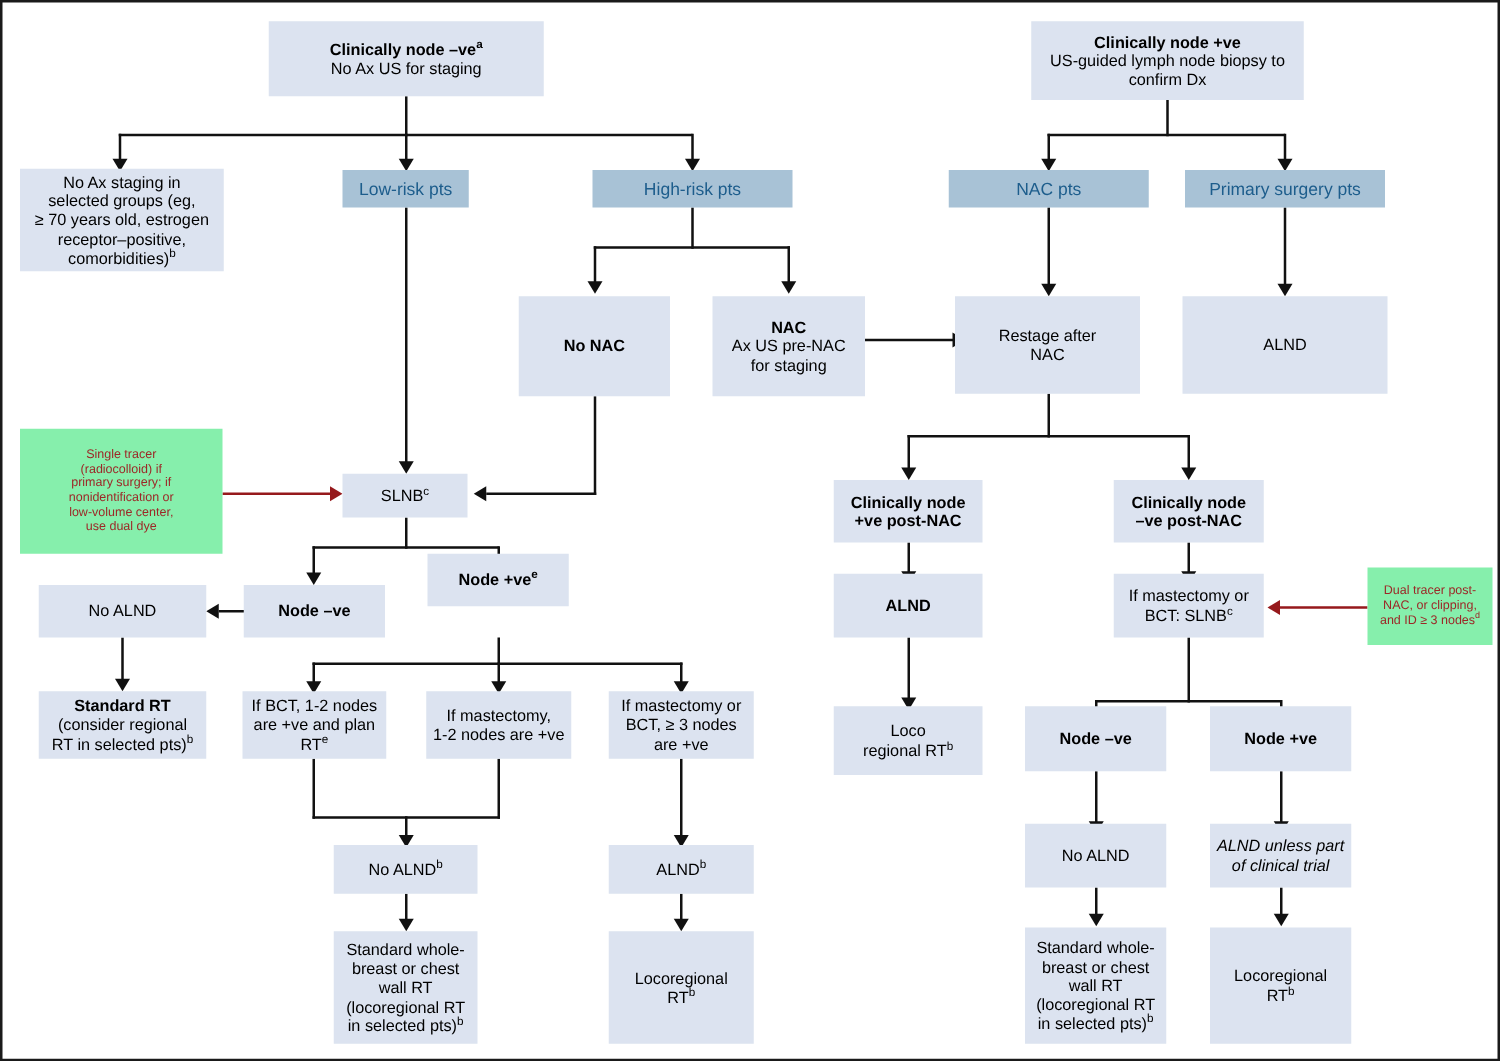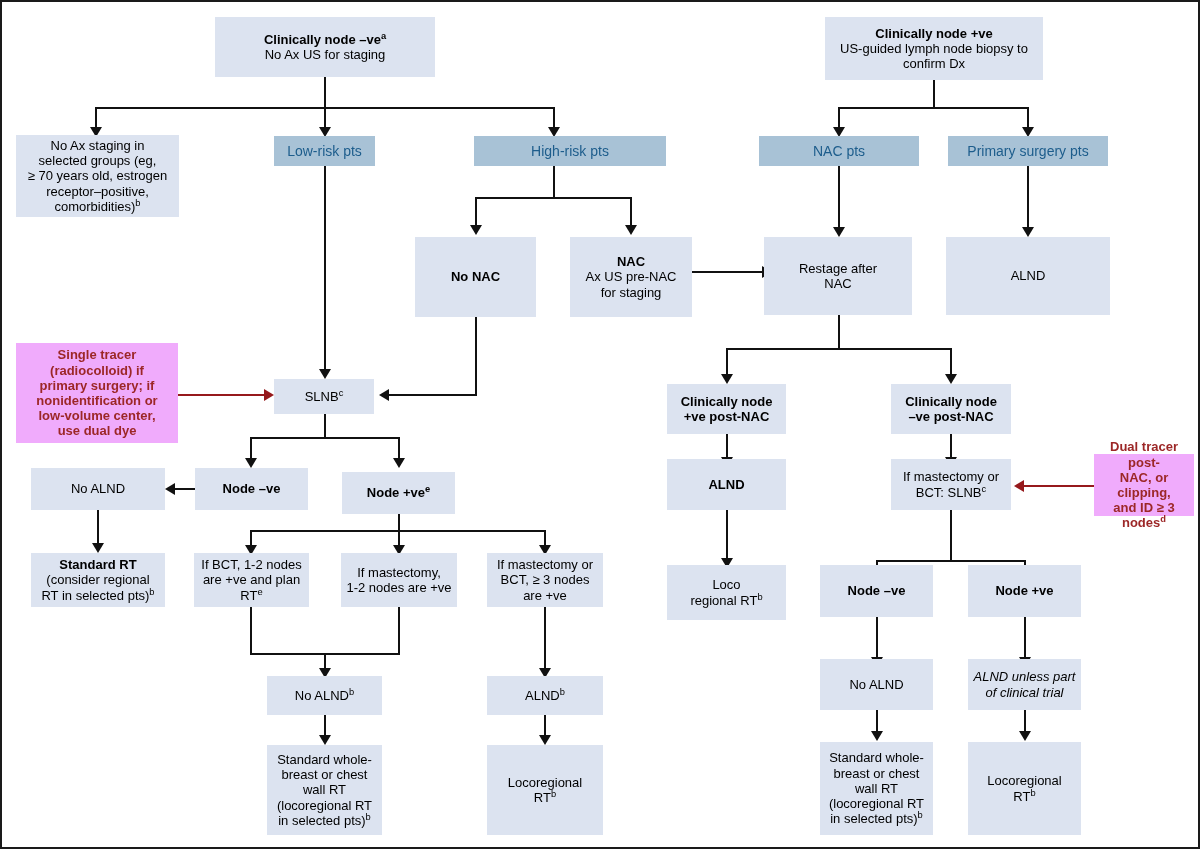--- a/index.html
+++ b/index.html
@@ -24,21 +24,21 @@
     align-items: center;
     justify-content: center;
     text-align: center;
     line-height: 1.17;
     color: #000000;
     z-index: 3;
   }
   .node .inner { width: 100%; padding: 0 4px; box-sizing: border-box; }
   .lav   { background: #dce3f0; font-size: 13px; }
   .steel { background: #a8c2d6; font-size: 14px; color: #1d5d8c; }
-  .pink  { background: #f0abfc; font-size: 13px; color: #9c2727; font-weight: bold; }
+  .pink  { background: #86efac; font-size: 10px; color: #9c2727; }
   .bold  { font-weight: bold; }
   sup { font-size: 0.72em; vertical-align: super; line-height: 0; }
 
   
   .ln {
     position: absolute;
     background: #111111;
     z-index: 1;
   }
   .ln.red { background: #96191c; }
@@ -209,21 +209,21 @@
       <div>≥ 70 years old, estrogen</div>
       <div>receptor–positive,</div>
       <div><span>comorbidities)</span><sup>b</sup></div>
     </div>
   </div>
 
   <div class="node steel" style="left:272px; top:134px; width:101px; height:30px;">
     <div class="inner">Low-risk pts</div>
   </div>
 
-  <div class="node steel" style="left:472px; top:134px; width:192px; height:30px;">
+  <div class="node steel" style="left:472px; top:134px; width:160px; height:30px;">
     <div class="inner">High-risk pts</div>
   </div>
 
   <div class="node steel" style="left:757px; top:134px; width:160px; height:30px;">
     <div class="inner">NAC pts</div>
   </div>
 
   <div class="node steel" style="left:946px; top:134px; width:160px; height:30px;">
     <div class="inner">Primary surgery pts</div>
   </div>
@@ -300,21 +300,21 @@
   </div>
 
   <div class="node lav" style="left:29px; top:466px; width:134px; height:42px;">
     <div class="inner">No ALND</div>
   </div>
 
   <div class="node lav" style="left:193px; top:466px; width:113px; height:42px;">
     <div class="inner bold">Node –ve</div>
   </div>
 
-  <div class="node lav" style="left:340px; top:470px; width:113px; height:42px;">
+  <div class="node lav" style="left:340px; top:441px; width:113px; height:42px;">
     <div class="inner bold"><span>Node +ve</span><sup>e</sup></div>
   </div>
 
   <div class="node lav" style="left:29px; top:551px; width:134px; height:54px;text-align:center;">
     <div class="inner">
       <div class="bold">Standard RT</div>
       <div>(consider regional</div>
       <div><span>RT in selected pts)</span><sup>b</sup></div>
     </div>
   </div>

